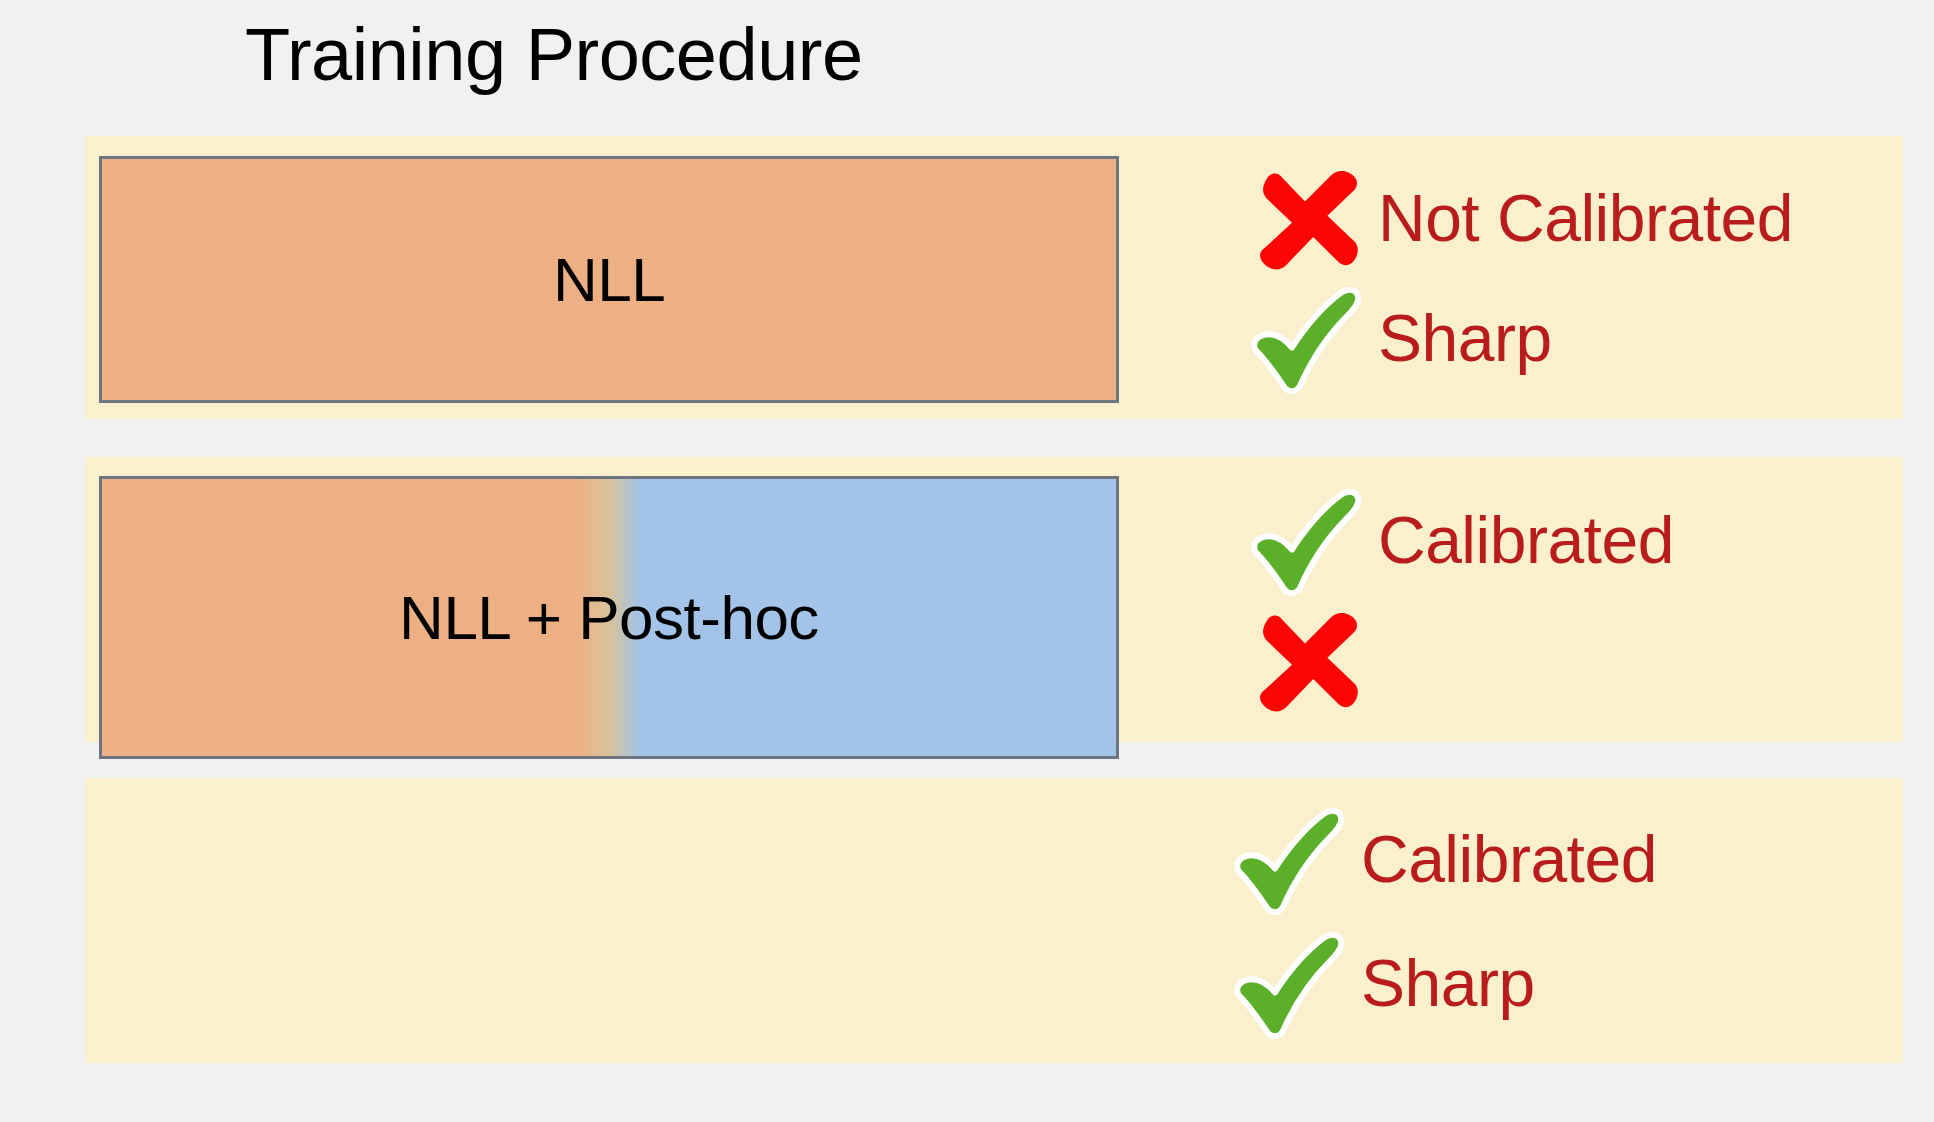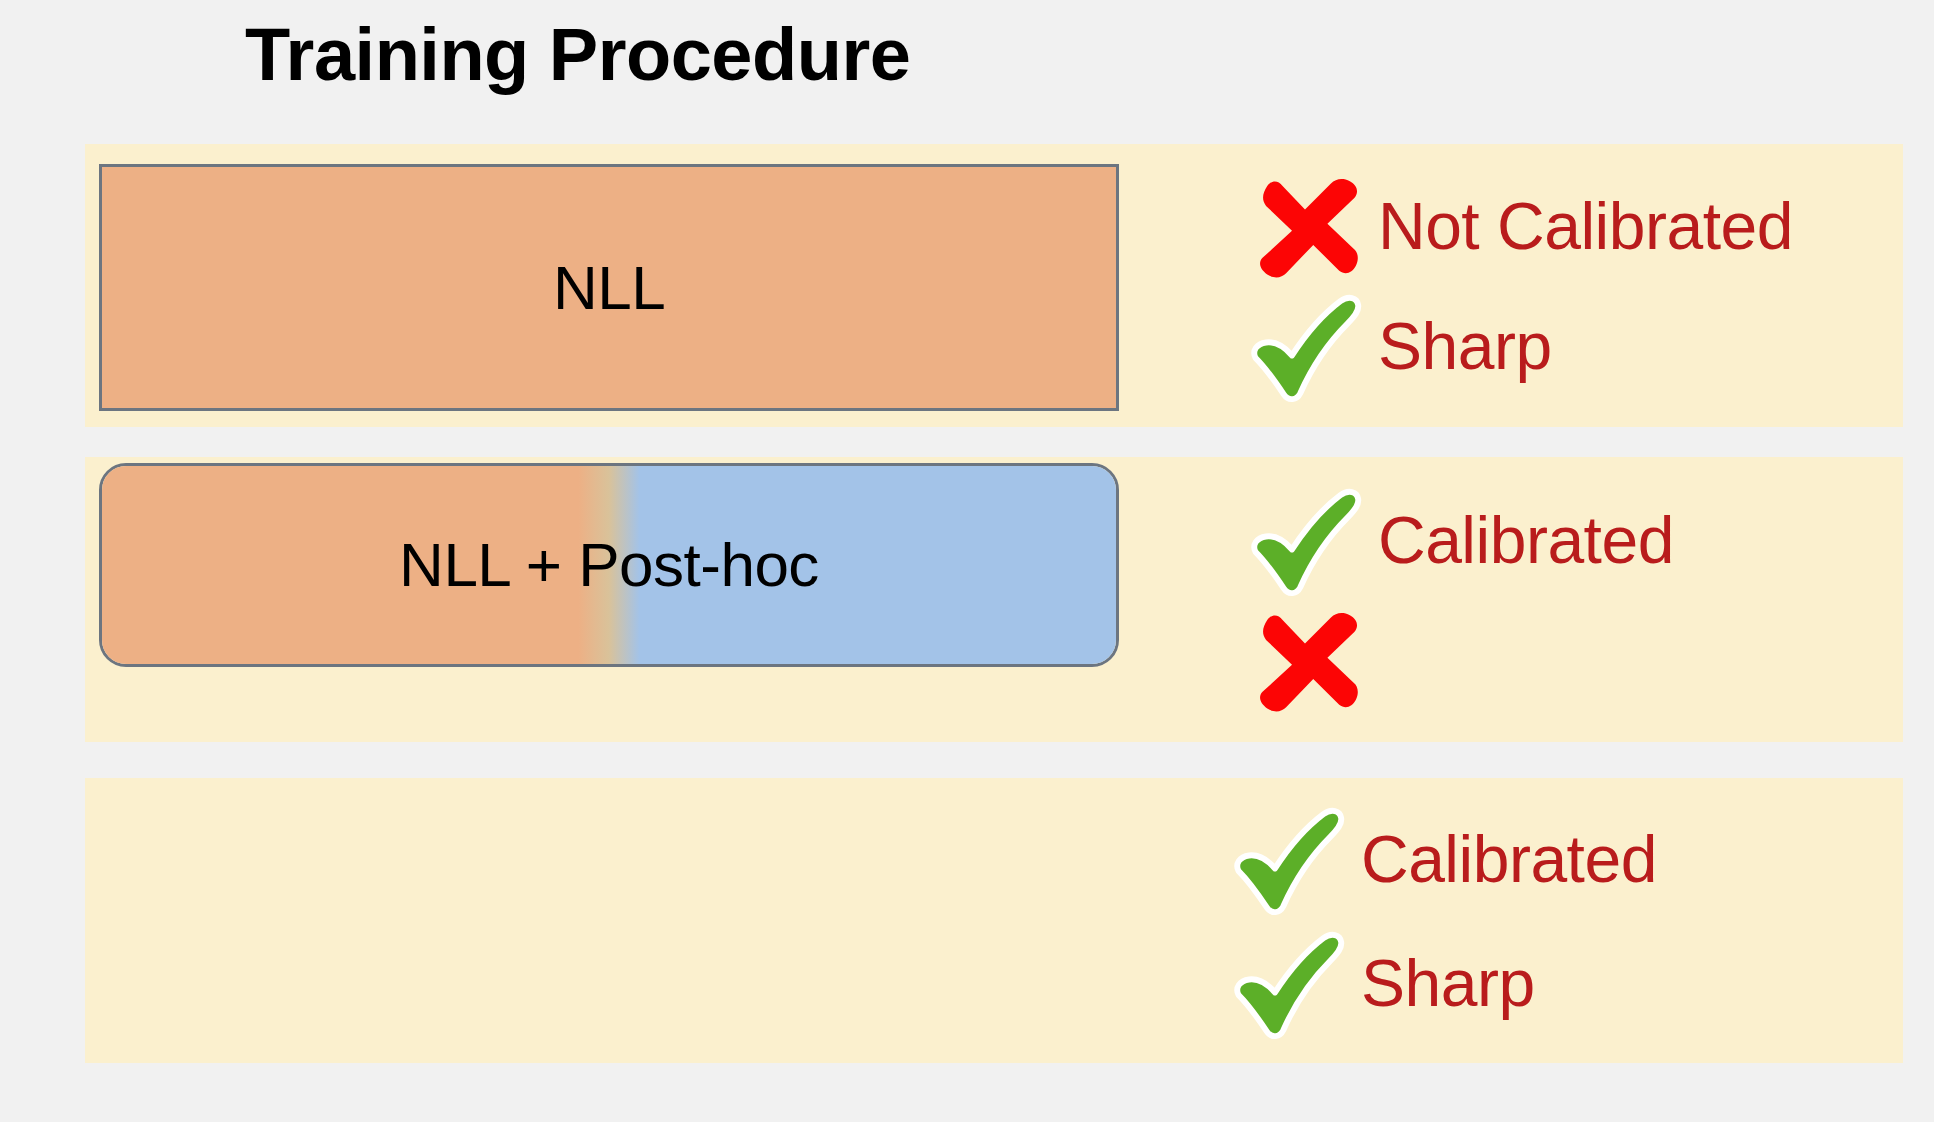--- a/index.html
+++ b/index.html
@@ -18,47 +18,47 @@
 
   
   .title {
     position: absolute;
     left: 245px;
     top: 18px;
     font-size: 74px;
     line-height: 1;
     color: #000000;
     font-family: "Liberation Sans", sans-serif;
-    font-weight: 700;
+    font-weight: 400;
     letter-spacing: -0.5px;
     white-space: nowrap;
   }
 
   
   .row-band {
     position: absolute;
     left: 85px;
     width: 1818px;
     background: #FBF0CE;
   }
-  #row-0 { top: 144px;  height: 283px; }
+  #row-0 { top: 136px;  height: 283px; }
   #row-1 { top: 457px;  height: 285px; }
   #row-2 { top: 778px;  height: 285px; }
 
   
   .method-box {
     position: absolute;
     left: 14px;
     width: 1020px;
     border: 3px solid #6C7580;
     box-sizing: border-box;
     overflow: hidden;
   }
   #box-0 { top: 20px;  height: 247px; }
-  #box-1 { top: 6px;  height: 204px; border-radius: 27px; }
+  #box-1 { top: 19px;  height: 283px; }
   #box-2 { top: 19px;  height: 250px; }
 
   .method-fill {
     position: absolute;
     inset: 0;
   }
 
   .method-label {
     position: absolute;
     inset: 0;

